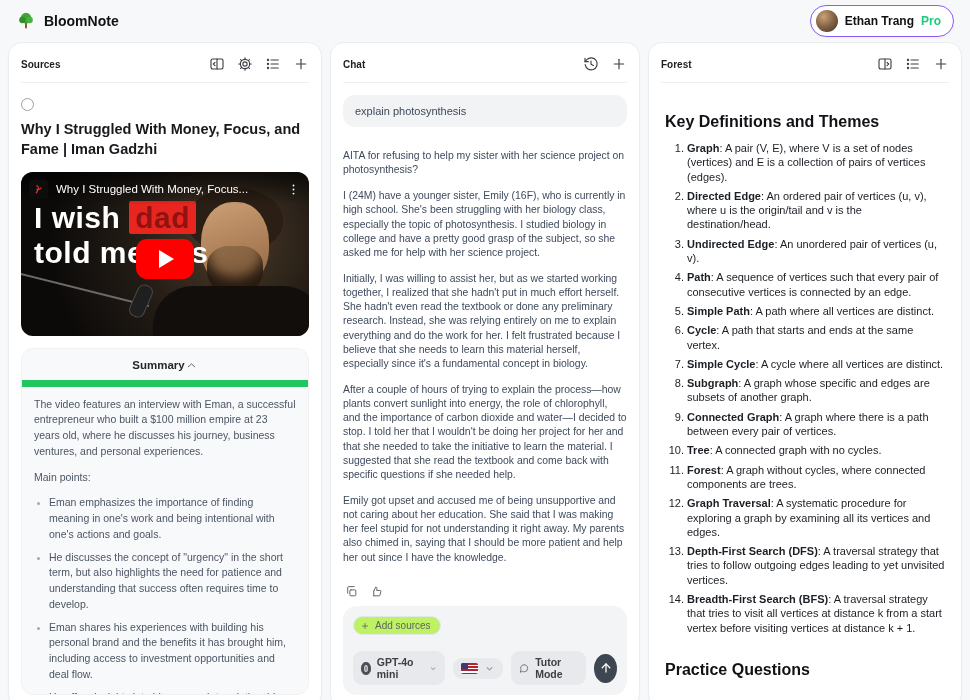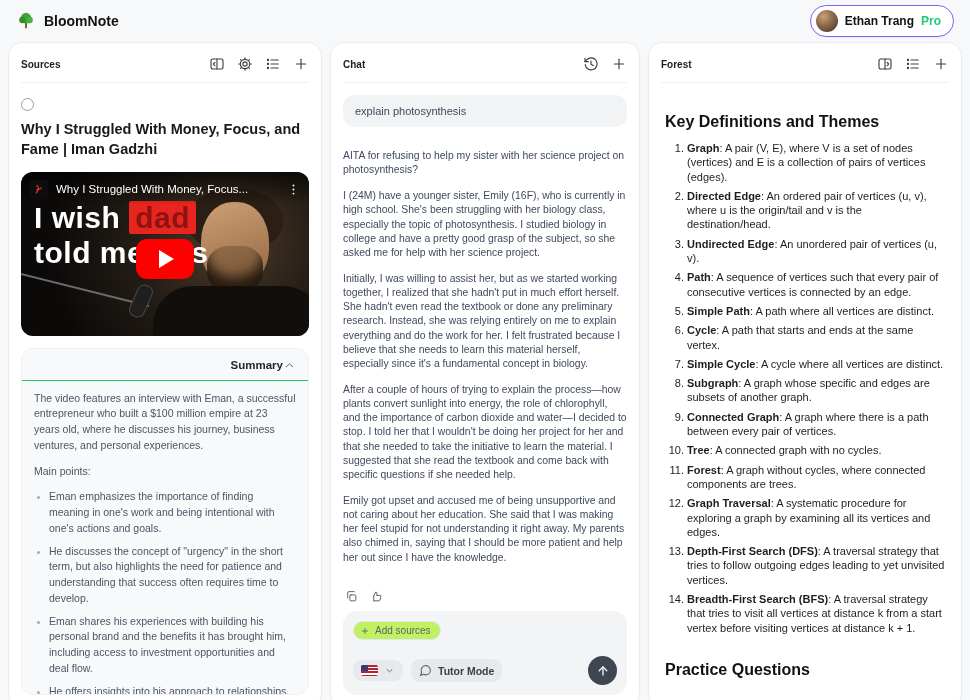--- a/index.html
+++ b/index.html
@@ -74,22 +74,22 @@
                 font-size: 30px; letter-spacing: .5px; line-height: 1.17; }
   .vt-highlight { background: #e8251f; color: #8f1310; padding: 0 6px; border-radius: 2px; }
   .vt-play { position: absolute; left: 50%; top: 53%; transform: translate(-50%,-50%); z-index: 3;
              width: 58px; height: 40px; background: #f00; border-radius: 11px;
              display: flex; align-items: center; justify-content: center; cursor: pointer; }
   .vt-play-tri { width: 0; height: 0; border-left: 15px solid #fff; border-top: 9px solid transparent;
                  border-bottom: 9px solid transparent; margin-left: 3px; }
 
   .summary-card { margin-top: 12px; background: #f8f9fa; border: 1px solid #f0f1f3; border-radius: 12px;
                   flex: 1; min-height: 0; overflow: hidden; }
-  .summary-head { display: flex; align-items: center; justify-content: flex-end; padding: 10px 12px 8px;
-                  border-bottom: 1px solid #22c55e; margin: 0 0 0 0; cursor: pointer; }
+  .summary-head { display: flex; align-items: center; justify-content: center; padding: 10px 12px 8px;
+                  border-bottom: 7px solid #22c55e; margin: 0 0 0 0; cursor: pointer; }
   .summary-title { font-size: 11.5px; font-weight: 700; color: #23272d; }
   .summary-body { padding: 10px 12px 12px; font-size: 10.5px; line-height: 1.5; color: #4b5565; }
   .summary-body p { margin-bottom: 10px; }
   .summary-points { margin-top: 2px; padding-left: 15px; }
   .summary-points li { margin-bottom: 7px; }
   .summary-points li::marker { color: #a3abb5; font-size: 9px; }
 
   
   .chat-body { padding: 12px; display: flex; flex-direction: column; flex: 1; min-height: 0; }
   .user-bubble { background: #f1f3f4; border-radius: 12px; padding: 10px 12px; font-size: 11px;
@@ -303,20 +303,27 @@
       <div class="composer">
         <span class="add-sources-chip">
           <svg viewBox="0 0 24 24" fill="none">
               <line x1="12" y1="5" x2="12" y2="19"></line>
               <line x1="5" y1="12" x2="19" y2="12"></line>
             </svg>
           <span>Add sources</span>
         </span>
         <div class="composer-row">
           <span class="chip">
+            <span class="model-dot"></span>
+            <span>GPT-4o mini</span>
+            <svg class="chev" viewBox="0 0 24 24">
+                <path d="M6 9.5 12 15l6-5.5"></path>
+              </svg>
+          </span>
+          <span class="chip">
             <span class="flag"></span>
             <svg class="chev" viewBox="0 0 24 24">
                 <path d="M6 9.5 12 15l6-5.5"></path>
               </svg>
           </span>
           <span class="chip">
             <svg class="chev" viewBox="0 0 24 24" style="width:13px;height:13px">
                 <path d="M21 11.5a8.5 8.5 0 0 1-8.5 8.5 8.4 8.4 0 0 1-3.8-.9L3 21l1.9-5.7A8.5 8.5 0 1 1 21 11.5z"></path>
               </svg>
             <span>Tutor Mode</span>

